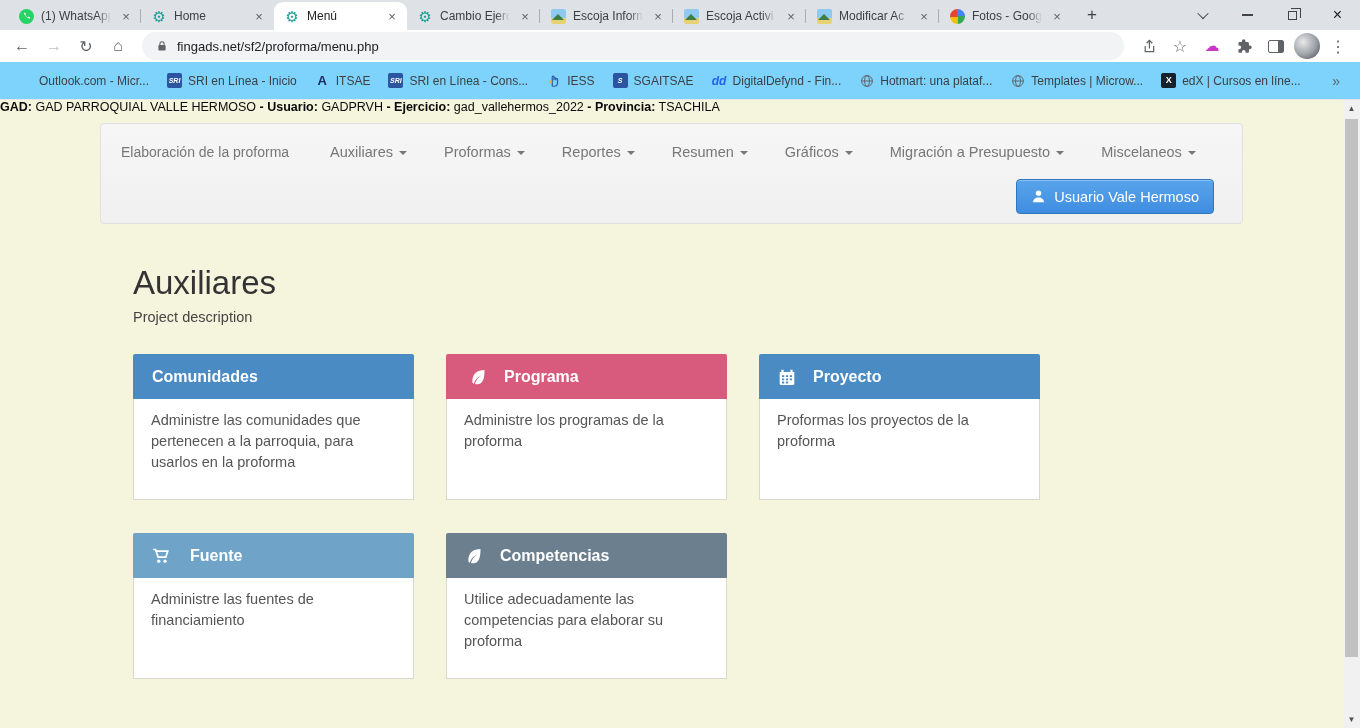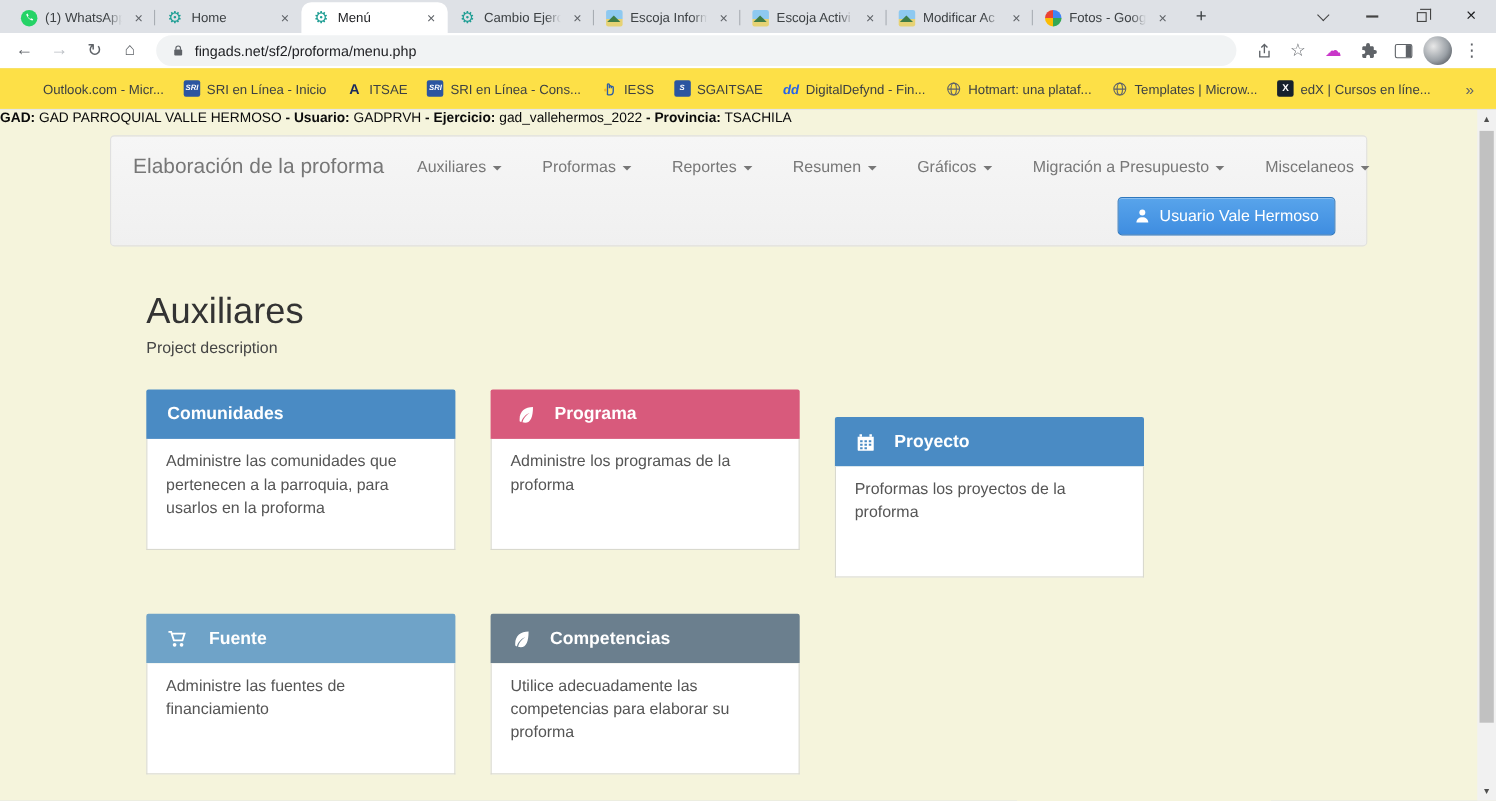--- a/index.html
+++ b/index.html
@@ -45,36 +45,36 @@
   .tbtn { width:28px; height:28px; border-radius:50%; display:flex; align-items:center; justify-content:center;
     font-size:16px; color:#5f6368; flex:none; }
   .tbtn.disabled { color:#bdc1c6; }
   .addressbar { flex:1; height:28px; background:#f1f3f4; border-radius:14px; display:flex; align-items:center;
     padding:0 14px; gap:9px; font-size:13px; color:#202124; margin:0 6px; }
   .avatar { width:26px; height:26px; border-radius:50%; flex:none;
     background:radial-gradient(circle at 35% 35%, #e8e8e8, #9aa0a6 55%, #3b3f45); }
   .cloudext { color:#c936c9; font-size:15px; }
 
   
-  .bookmarks { height:38px; background:#fde047; display:flex; align-items:center; padding:0 12px; gap:4px;
+  .bookmarks { height:38px; background:#7dd3fc; display:flex; align-items:center; padding:0 12px; gap:4px;
     border-bottom:1px solid #e4e6e8; }
   .bm { display:flex; align-items:center; gap:6px; font-size:12px; color:#3c4043; padding:4px 6px; border-radius:6px; flex:none; }
   .bm-overflow { margin-left:auto; color:#5f6368; font-size:14px; padding:0 8px; }
 
   
   .page { position:relative; height:628px; background:#f5f4dc; }
   .page-inner { height:100%; overflow:hidden; margin-right:17px; }
 
   .infobar { text-align:left; font-size:12.5px; color:#0a0a0a; }
   .infobar b { font-weight:bold; }
 
   .navbar { margin:9px 100px 0; height:101px; background:linear-gradient(#f6f6f6,#f0f0f0);
     border:1px solid #e0e0e0; border-radius:4px; }
   .nav-top { height:55px; display:flex; align-items:center; padding:0 20px; }
-  .brand { font-size:19px; color:#777; margin-right:30px; white-space:nowrap; }
+  .brand { font-size:14px; color:#777; margin-right:41px; white-space:nowrap; }
   .nav-item { font-size:14.5px; color:#777; margin-right:37px; display:flex; align-items:center; gap:6px; cursor:default; white-space:nowrap; }
   .caret { width:0; height:0; border-left:4px solid transparent; border-right:4px solid transparent; border-top:4px solid #777; margin-top:2px; }
   .nav-bottom { display:flex; justify-content:flex-end; padding:0 28px; }
   .user-btn { height:35px; display:flex; align-items:center; gap:8px; padding:0 14px;
     background:linear-gradient(#58a4eb,#3f8de0); border:1px solid #2e77bd; border-radius:4px;
     color:#fff; font-size:14.5px; box-shadow:inset 0 1px 0 rgba(255,255,255,.3); }
 
   .content { margin-left:133px; width:1108px; }
   .page-title { margin-top:40px; font-size:33px; font-weight:400; color:#333; }
   .page-subtitle { margin-top:7px; font-size:14.5px; color:#454545; }
@@ -392,21 +392,21 @@
                 <svg viewBox="0 0 16 16" fill="#fff">
                   <path d="M13.8 1.8C7.5 1.8 3 5.2 3 11.6v1.6c.4.3.9.5 1.4.7.8-3.4 3.6-6.2 6.8-7.5-2.9 1.9-5.2 4.6-5.9 7.8.7.2 1.4.3 2.2.3 4.6 0 6.3-4.8 6.3-12.7z"></path>
                 </svg>
               </span>
       <span class="ctitle">Programa</span>
     </div>
     <div class="card-body">Administre los programas de la proforma</div>
   </div>
 
   <div class="card">
-    <div class="card-header" style="background: rgb(74, 139, 196); color: rgb(255, 255, 255); margin-top: 25px;">
+    <div class="card-header" style="background: rgb(74, 139, 196); color: rgb(255, 255, 255);">
       <span class="cicon" style="color: rgb(74, 139, 196);">
                 <svg viewBox="0 0 16 16" fill="#fff">
                   <path d="M3 1.5h2v2H3zM11 1.5h2v2H11z"></path>
                   <path d="M1.5 3.5h13V14a1 1 0 0 1-1 1h-11a1 1 0 0 1-1-1zM3.5 6.5h2v1.6h-2zm3.5 0h2v1.6H7zm3.5 0h2v1.6h-2zM3.5 9.3h2v1.6h-2zm3.5 0h2v1.6H7zm3.5 0h2v1.6h-2zM3.5 12.1h2v1.6h-2zm3.5 0h2v1.6H7zm3.5 0h2v1.6h-2z" fill="#fff"></path>
                   <path d="M3.5 6.5h2v1.6h-2zm3.5 0h2v1.6H7zm3.5 0h2v1.6h-2zM3.5 9.3h2v1.6h-2zm3.5 0h2v1.6H7zm3.5 0h2v1.6h-2zM3.5 12.1h2v1.6h-2zm3.5 0h2v1.6H7z" fill="currentColor"></path>
                 </svg>
               </span>
       <span class="ctitle">Proyecto</span>
     </div>
     <div class="card-body">Proformas los proyectos de la proforma</div>

